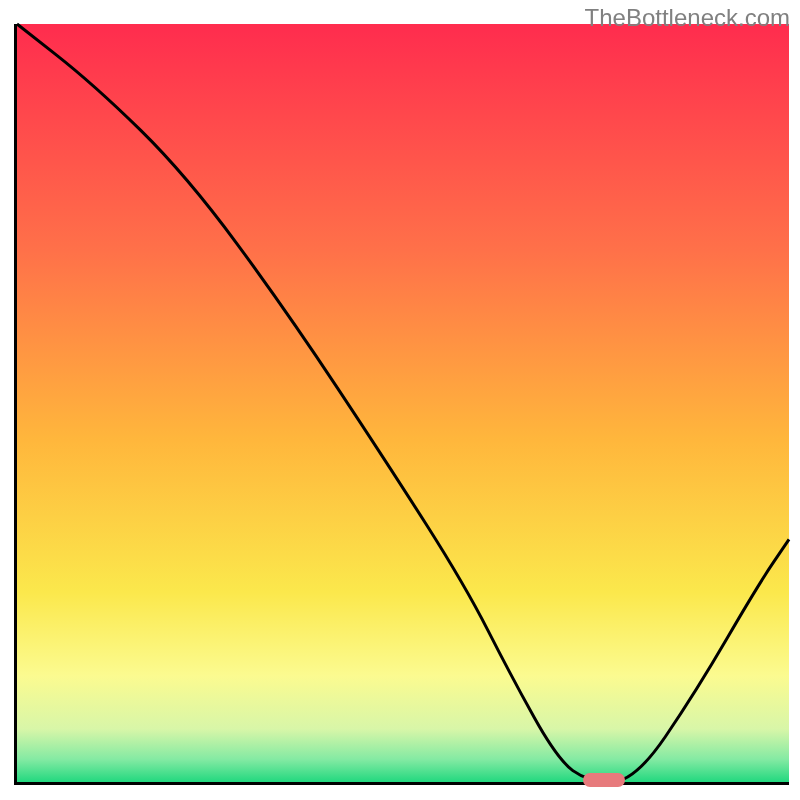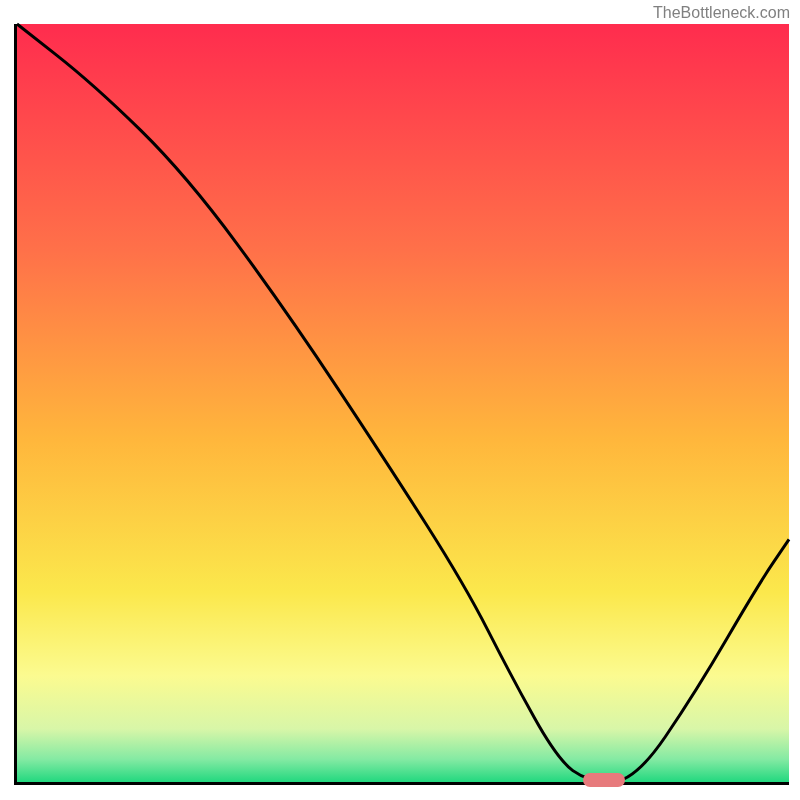--- a/index.html
+++ b/index.html
@@ -9,21 +9,21 @@
     height: 800px;
     position: relative;
     background: #fff;
     font-family: Arial, sans-serif;
   }
   .watermark {
     position: absolute;
     top: 4px;
     right: 10px;
     color: #808080;
-    font-size: 16px;
+    font-size: 24px;
     font-weight: 500;
     z-index: 10;
   }
   .plot-area {
     position: absolute;
     left: 14px;
     top: 24px;
     width: 772px;
     height: 758px;
     border-left: 3px solid #000;

